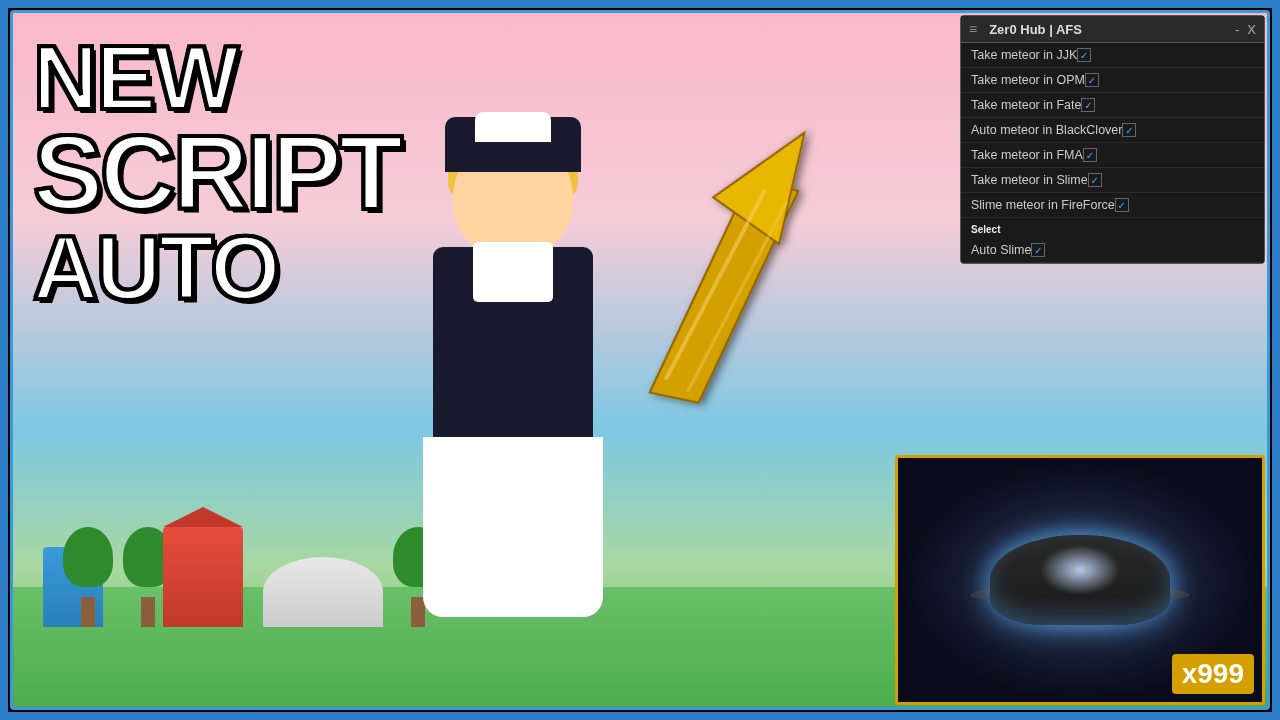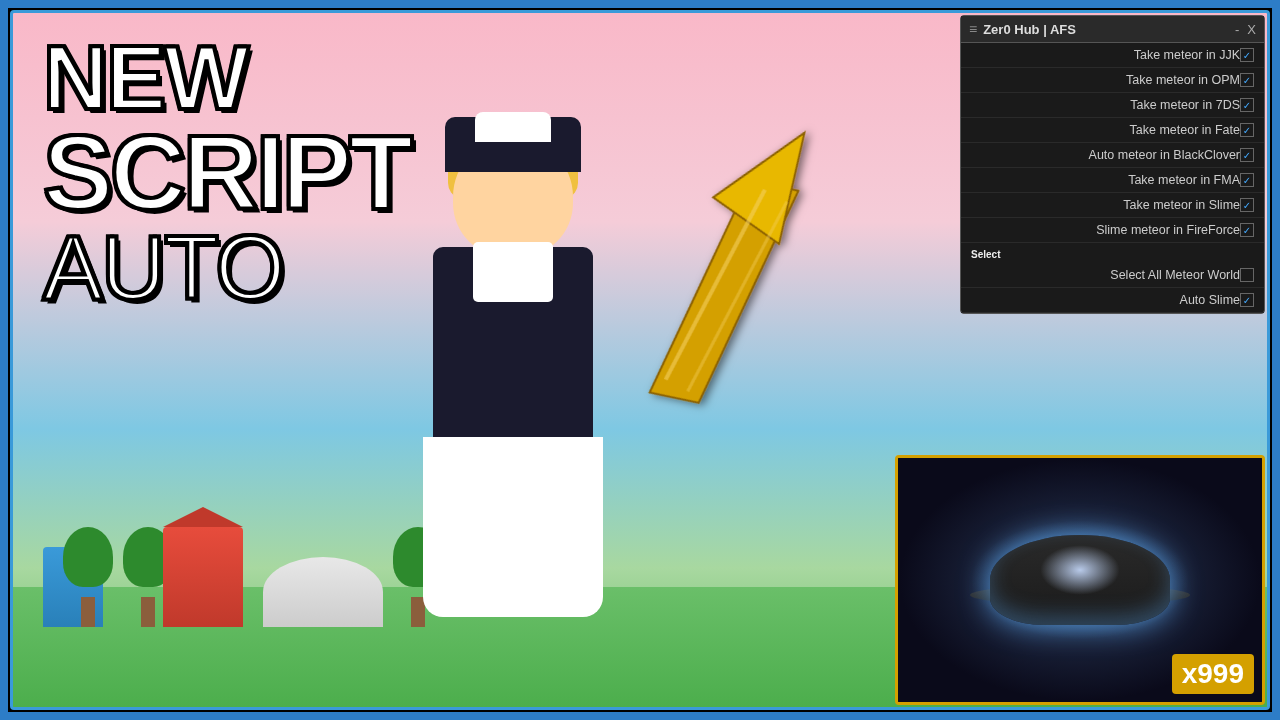--- a/index.html
+++ b/index.html
@@ -105,21 +105,21 @@
       width: 60px;
       height: 80px;
       background: linear-gradient(180deg, #3a9ad9 0%, #2980b9 100%);
       border-radius: 4px 4px 0 0;
     }
 
     
     .overlay-text {
       position: absolute;
       top: 20px;
-      left: 30px;
+      left: 20px;
       z-index: 10;
     }
 
     .text-new {
       font-size: 90px;
       font-weight: 900;
       color: white;
       -webkit-text-stroke: 4px black;
       text-stroke: 4px black;
       line-height: 1;
@@ -131,21 +131,21 @@
       font-weight: 900;
       color: white;
       -webkit-text-stroke: 4px black;
       text-stroke: 4px black;
       line-height: 0.95;
       text-shadow: 4px 4px 0 #000, -2px -2px 0 #000, 2px -2px 0 #000, -2px 2px 0 #000;
       letter-spacing: -3px;
     }
     .text-auto {
       font-size: 90px;
-      font-weight: 400;
+      font-weight: 700;
       color: white;
       -webkit-text-stroke: 4px black;
       line-height: 1;
       text-shadow: 4px 4px 0 #000, -2px -2px 0 #000, 2px -2px 0 #000, -2px 2px 0 #000;
       letter-spacing: -2px;
     }
     .text-meteor {
       font-size: 110px;
       font-weight: 900;
       color: white;
@@ -359,38 +359,39 @@
     }
     .hub-drag-icon {
       color: #888;
       font-size: 14px;
       cursor: grab;
     }
     .hub-title-text {
       color: #ddd;
       font-size: 13px;
       font-weight: bold;
+      margin-left: 6px;
     }
     .hub-title-controls {
       display: flex;
       gap: 8px;
     }
     .hub-btn {
       color: #aaa;
       font-size: 13px;
       cursor: pointer;
       background: none;
       border: none;
       line-height: 1;
     }
 
     .hub-item {
       display: flex;
       align-items: center;
-      justify-content: flex-end;
+      justify-content: flex-start;
       padding: 5px 10px;
       border-bottom: 1px solid #2a2a2a;
       cursor: pointer;
     }
     .hub-item-text {
       color: #ccc;
       font-size: 12.5px;
     }
     .hub-checkbox {
       width: 14px;
@@ -518,24 +519,20 @@
     <div id="hub-items-container">
         <div class="hub-item">
     <span class="hub-item-text">Take meteor in JJK</span>
     <div class="hub-checkbox checked"></div>
   </div>
         <div class="hub-item">
     <span class="hub-item-text">Take meteor in OPM</span>
     <div class="hub-checkbox checked"></div>
   </div>
         <div class="hub-item">
-    <span class="hub-item-text">Take meteor in 7DS</span>
-    <div class="hub-checkbox checked"></div>
-  </div>
-        <div class="hub-item">
     <span class="hub-item-text">Take meteor in Fate</span>
     <div class="hub-checkbox checked"></div>
   </div>
         <div class="hub-item">
     <span class="hub-item-text">Auto meteor in BlackClover</span>
     <div class="hub-checkbox checked"></div>
   </div>
         <div class="hub-item">
     <span class="hub-item-text">Take meteor in FMA</span>
     <div class="hub-checkbox checked"></div>
@@ -547,22 +544,18 @@
         <div class="hub-item">
     <span class="hub-item-text">Slime meteor in FireForce</span>
     <div class="hub-checkbox checked"></div>
   </div>
       </div>
 
     <div class="hub-section-header">Select</div>
 
     <div id="hub-select-container">
         <div class="hub-item">
-    <span class="hub-item-text">Select All Meteor World</span>
-    <div class="hub-checkbox "></div>
-  </div>
-        <div class="hub-item">
     <span class="hub-item-text">Auto Slime</span>
     <div class="hub-checkbox checked"></div>
   </div>
       </div>
   </div>
 </div>
 
 </body></html>

